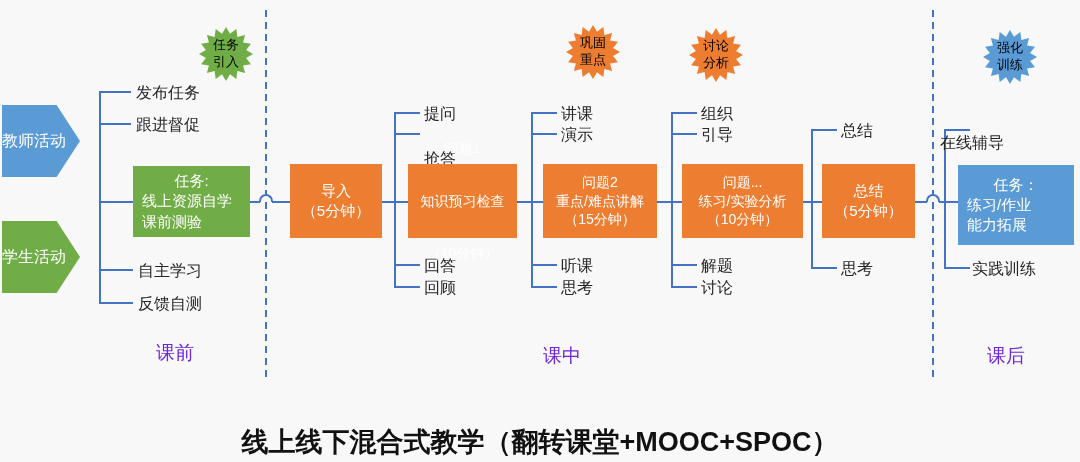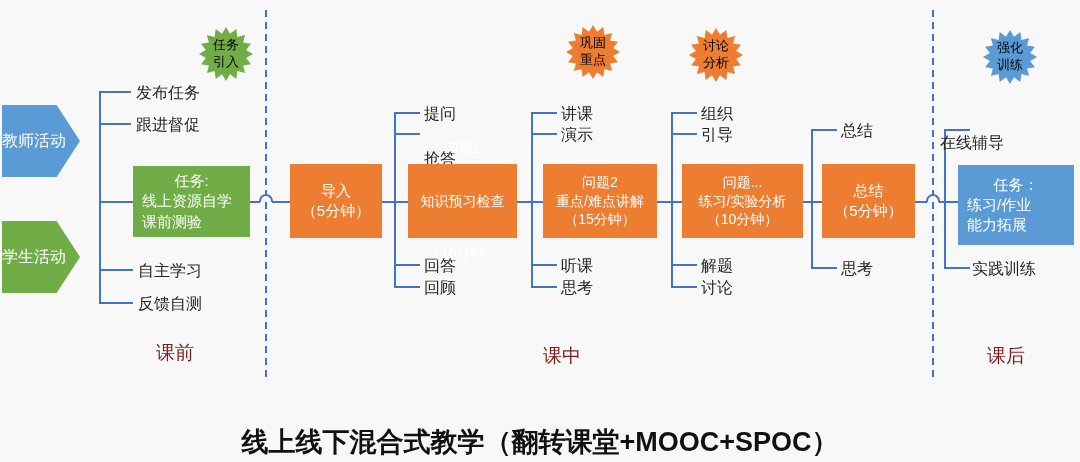--- a/index.html
+++ b/index.html
@@ -23,21 +23,21 @@
         clip-path:polygon(0 0,70% 0,100% 50%,70% 100%,0 100%);}
   .badge{position:absolute;width:54px;height:54px;display:flex;flex-direction:column;
          align-items:center;justify-content:center;color:#000000;font-size:13px;line-height:1.3;
          clip-path:polygon(50% 0%,57.4% 12.7%,69.1% 3.8%,71.1% 18.4%,85.4% 14.6%,81.6% 28.9%,
          96.2% 30.9%,87.3% 42.6%,100% 50%,87.3% 57.4%,96.2% 69.1%,81.6% 71.1%,85.4% 85.4%,
          71.1% 81.6%,69.1% 96.2%,57.4% 87.3%,50% 100%,42.6% 87.3%,30.9% 96.2%,28.9% 81.6%,
          14.6% 85.4%,18.4% 71.1%,3.8% 69.1%,12.7% 57.4%,0% 50%,12.7% 42.6%,3.8% 30.9%,
          18.4% 28.9%,14.6% 14.6%,28.9% 18.4%,30.9% 3.8%,42.6% 12.7%);}
   .blabel{position:absolute;transform:translateY(-50%);font-size:16px;color:#262626;
           white-space:nowrap;}
-  .stage{position:absolute;transform:translate(-50%,-50%);font-size:19px;color:#7f1d1d;
+  .stage{position:absolute;transform:translate(-50%,-50%);font-size:19px;color:#6d28d9;
          white-space:nowrap;}
   .title{position:absolute;left:0;right:0;top:424px;text-align:center;font-size:27px;
          font-weight:bold;color:#111;white-space:nowrap;}
 </style>
 </head>
 <body>
 
 <div class="canvas">
 
   <div class="dash" style="left:265px;top:10px;height:370px;"></div>

